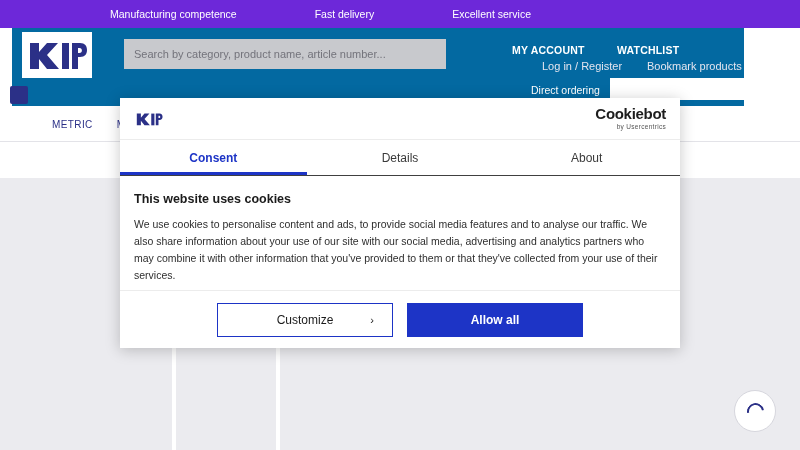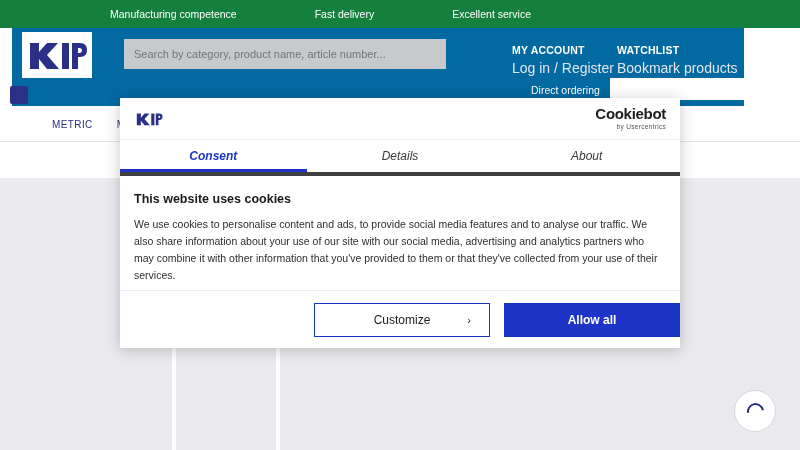--- a/index.html
+++ b/index.html
@@ -12,21 +12,21 @@
   .page {
     position: relative;
     width: 800px; height: 450px;
     background: #ffffff;
   }
 
   
   .topbar {
     position: absolute; top: 0; left: 0;
     width: 800px; height: 28px;
-    background: #15803d;
+    background: #6d28d9;
     color: #ffffff;
     font-size: 10.5px;
   }
   .topbar-links {
     position: absolute; top: 0; left: 110px;
     height: 28px;
     display: flex; align-items: center;
     gap: 78px;
   }
   .topbar-links span { white-space: nowrap; }
@@ -75,21 +75,21 @@
     padding: 0 10px;
     font-family: "Liberation Sans", sans-serif;
   }
   .searchbar::placeholder { color: #73737b; }
 
   .hdr-item {
     position: absolute; top: 16px;
     color: #ffffff;
   }
   .hdr-item .t1 { font-size: 10.5px; font-weight: bold; letter-spacing: .2px; }
-  .hdr-item .t2 { font-size: 14px; margin-top: 4px; color: #e4e5ef; }
+  .hdr-item .t2 { font-size: 11px; margin-top: 4px; color: #e4e5ef; margin-left: 30px; }
   #acct { left: 500px; }
   #watch { left: 605px; }
   #cart { left: 716px; }
 
   .direct-order {
     position: absolute; left: 519px; top: 56px;
     color: #ffffff; font-size: 10.5px;
   }
   .order-input {
     position: absolute; left: 598px; top: 50px;
@@ -170,22 +170,21 @@
   .cookiebot .cb-name {
     font-size: 15px; font-weight: bold; color: #1d1d1d; letter-spacing: -.3px;
   }
   .cookiebot .cb-sub {
     font-size: 6.5px; color: #555; margin-top: 3px; letter-spacing: .3px;
   }
 
   .tabs {
     height: 36px;
     display: flex;
-    border-bottom: 4px solid #404040;
-    font-style: italic;
+    border-bottom: 1px solid #404040;
   }
   .tab {
     flex: 1;
     display: flex; align-items: center; justify-content: center;
     font-size: 12px; color: #3a3a3a;
     cursor: pointer;
   }
   .tab.active {
     color: #1d34c6; font-weight: bold;
     box-shadow: inset 0 -3px 0 #1d34c6;
@@ -199,21 +198,21 @@
     font-size: 12.5px; font-weight: bold; color: #1b1b1b;
     margin-bottom: 10px;
   }
   .dlg-text {
     font-size: 10.5px; line-height: 1.62; color: #2e2e2e;
   }
 
   .dlg-actions {
     height: 58px;
     border-top: 1px solid #ececec;
-    display: flex; align-items: center; justify-content: flex-end;
+    display: flex; align-items: center; justify-content: center;
     gap: 14px;
   }
   .btn {
     height: 34px;
     font-size: 12px;
     font-family: "Liberation Sans", sans-serif;
     cursor: pointer;
     display: flex; align-items: center; justify-content: center;
   }
   .btn-outline {

